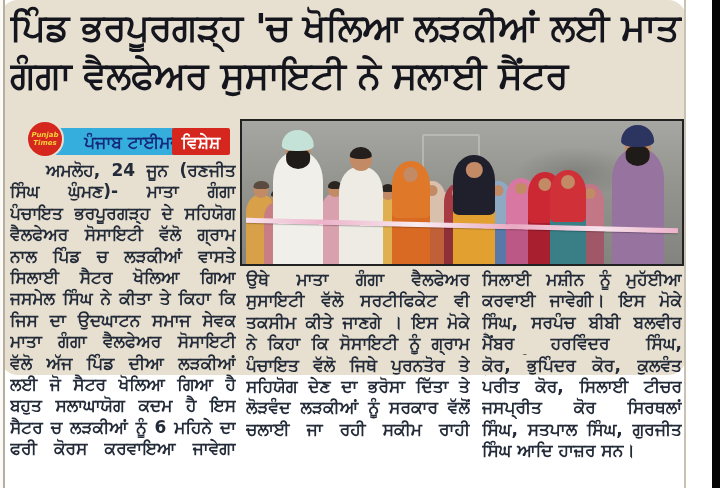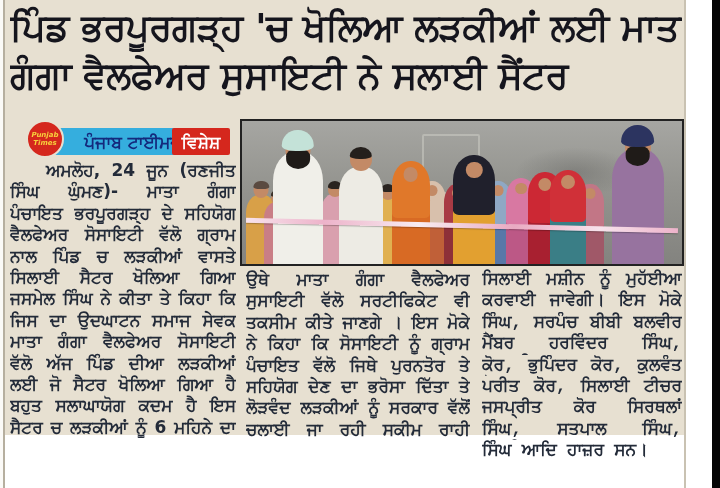--- a/index.html
+++ b/index.html
@@ -1,19 +1,19 @@
 <!DOCTYPE html>
 <html><head>
 <meta charset="utf-8">
 <style>
   html,body{margin:0;padding:0}
   body{width:720px;height:488px;position:relative;overflow:hidden;
        background:#ffffff;font-family:"DejaVu Sans","Liberation Sans",sans-serif;}
   
-  .clip{position:absolute;left:0;top:0;width:686px;height:435px;background:#e7e0d1;}
+  .clip{position:absolute;left:0;top:0;width:686px;height:375px;background:#e7e0d1;border-radius:18px;}
   .edge-white-left{position:absolute;left:0;top:0;width:3px;height:488px;background:#fbfaf7;}
   .left-rule{position:absolute;left:3px;top:0;width:2px;height:488px;background:#b6af9f;}
   .page-edge{position:absolute;left:684px;top:0;width:2px;height:488px;background:#c9c2b2;}
   .gutter{position:absolute;left:686px;top:0;width:26px;height:488px;background:#ffffff;}
   .black-bar{position:absolute;left:712px;top:0;width:8px;height:488px;background:#060606;}
 
   
   .headline{position:absolute;left:10px;top:4px;width:672px;color:#15151d;
             font-weight:700;font-size:37px;line-height:48px;letter-spacing:-0.5px;}
   .headline div{white-space:nowrap;overflow:hidden;}
@@ -49,21 +49,21 @@
            border-radius:50% 50% 45% 45%/78% 78% 26% 26%;}
   .ribbon{position:absolute;left:4px;right:4px;bottom:25%;height:5px;z-index:60;
           background:linear-gradient(90deg,#f7e3ec,#edb3ca 18%,#f8ecf1 40%,#e9aac2 62%,#f7e3ec 82%,#edb3ca);
           transform:rotate(1.4deg);box-shadow:0 1px 1px rgba(0,0,0,.25);}
 
   
   .col{position:absolute;color:#232b39;font-weight:600;font-size:17px;}
   .col .bline{height:21.4px;overflow:hidden;text-align:justify;text-align-last:justify;white-space:normal;}
   .col-left{left:10px;top:160px;width:226px;}
   .col-mid{left:246px;top:269px;width:224px;}
-  .col-right{left:482px;top:269px;width:200px;font-family:Liberation Mono, monospace;}
+  .col-right{left:482px;top:269px;width:200px;}
   .col-left .bline:first-child{text-indent:36px;}
   .col-right .bline:last-child{text-align-last:left;}
 </style>
 </head>
 <body>
 
 <div class="clip">
 
   <div class="headline">
     <div>ਪਿੰਡ ਭਰਪੂਰਗੜ੍ਹ 'ਚ ਖੋਲਿਆ ਲੜਕੀਆਂ ਲਈ ਮਾਤਾ</div>
@@ -176,20 +176,21 @@
       <div class="bline">ਵੈਲਫੇਅਰ ਸੋਸਾਇਟੀ ਵੱਲੋ ਗ੍ਰਾਮ</div>
       <div class="bline">ਨਾਲ ਪਿੰਡ ਚ ਲੜਕੀਆਂ ਵਾਸਤੇ</div>
       <div class="bline">ਸਿਲਾਈ ਸੈਟਰ ਖੋਲਿਆ ਗਿਆ</div>
       <div class="bline">ਜਸਮੇਲ ਸਿੰਘ ਨੇ ਕੀਤਾ ਤੇ ਕਿਹਾ ਕਿ</div>
       <div class="bline">ਜਿਸ ਦਾ ਉਦਘਾਟਨ ਸਮਾਜ ਸੇਵਕ</div>
       <div class="bline">ਮਾਤਾ ਗੰਗਾ ਵੈਲਫੇਅਰ ਸੋਸਾਇਟੀ</div>
       <div class="bline">ਵੱਲੋ ਅੱਜ ਪਿੰਡ ਦੀਆ ਲੜਕੀਆਂ</div>
       <div class="bline">ਲਈ ਜੋ ਸੈਟਰ ਖੋਲਿਆ ਗਿਆ ਹੈ</div>
       <div class="bline">ਬਹੁਤ ਸਲਾਘਾਯੋਗ ਕਦਮ ਹੈ ਇਸ</div>
       <div class="bline">ਸੈਟਰ ਚ ਲੜਕੀਆਂ ਨੂੰ 6 ਮਹਿਨੇ ਦਾ</div>
+      <div class="bline">ਫਰੀ ਕੋਰਸ ਕਰਵਾਇਆ ਜਾਵੇਗਾ</div>
     </div>
   <div class="col col-mid">
       <div class="bline">ਉਥੇ ਮਾਤਾ ਗੰਗਾ ਵੈਲਫੇਅਰ</div>
       <div class="bline">ਸੁਸਾਇਟੀ ਵੱਲੋ ਸਰਟੀਫਿਕੇਟ ਵੀ</div>
       <div class="bline">ਤਕਸੀਮ ਕੀਤੇ ਜਾਣਗੇ । ਇਸ ਮੋਕੇ</div>
       <div class="bline">ਨੇ ਕਿਹਾ ਕਿ ਸੋਸਾਇਟੀ ਨੂੰ ਗ੍ਰਾਮ</div>
       <div class="bline">ਪੰਚਾਇਤ ਵੱਲੋ ਜਿਥੇ ਪੁਰਨਤੋਰ ਤੇ</div>
       <div class="bline">ਸਹਿਯੋਗ ਦੇਣ ਦਾ ਭਰੋਸਾ ਦਿੱਤਾ ਤੇ</div>
       <div class="bline">ਲੋੜਵੰਦ ਲੜਕੀਆਂ ਨੂੰ ਸਰਕਾਰ ਵੱਲੋਂ</div>
       <div class="bline">ਚਲਾਈ ਜਾ ਰਹੀ ਸਕੀਮ ਰਾਹੀ</div>

